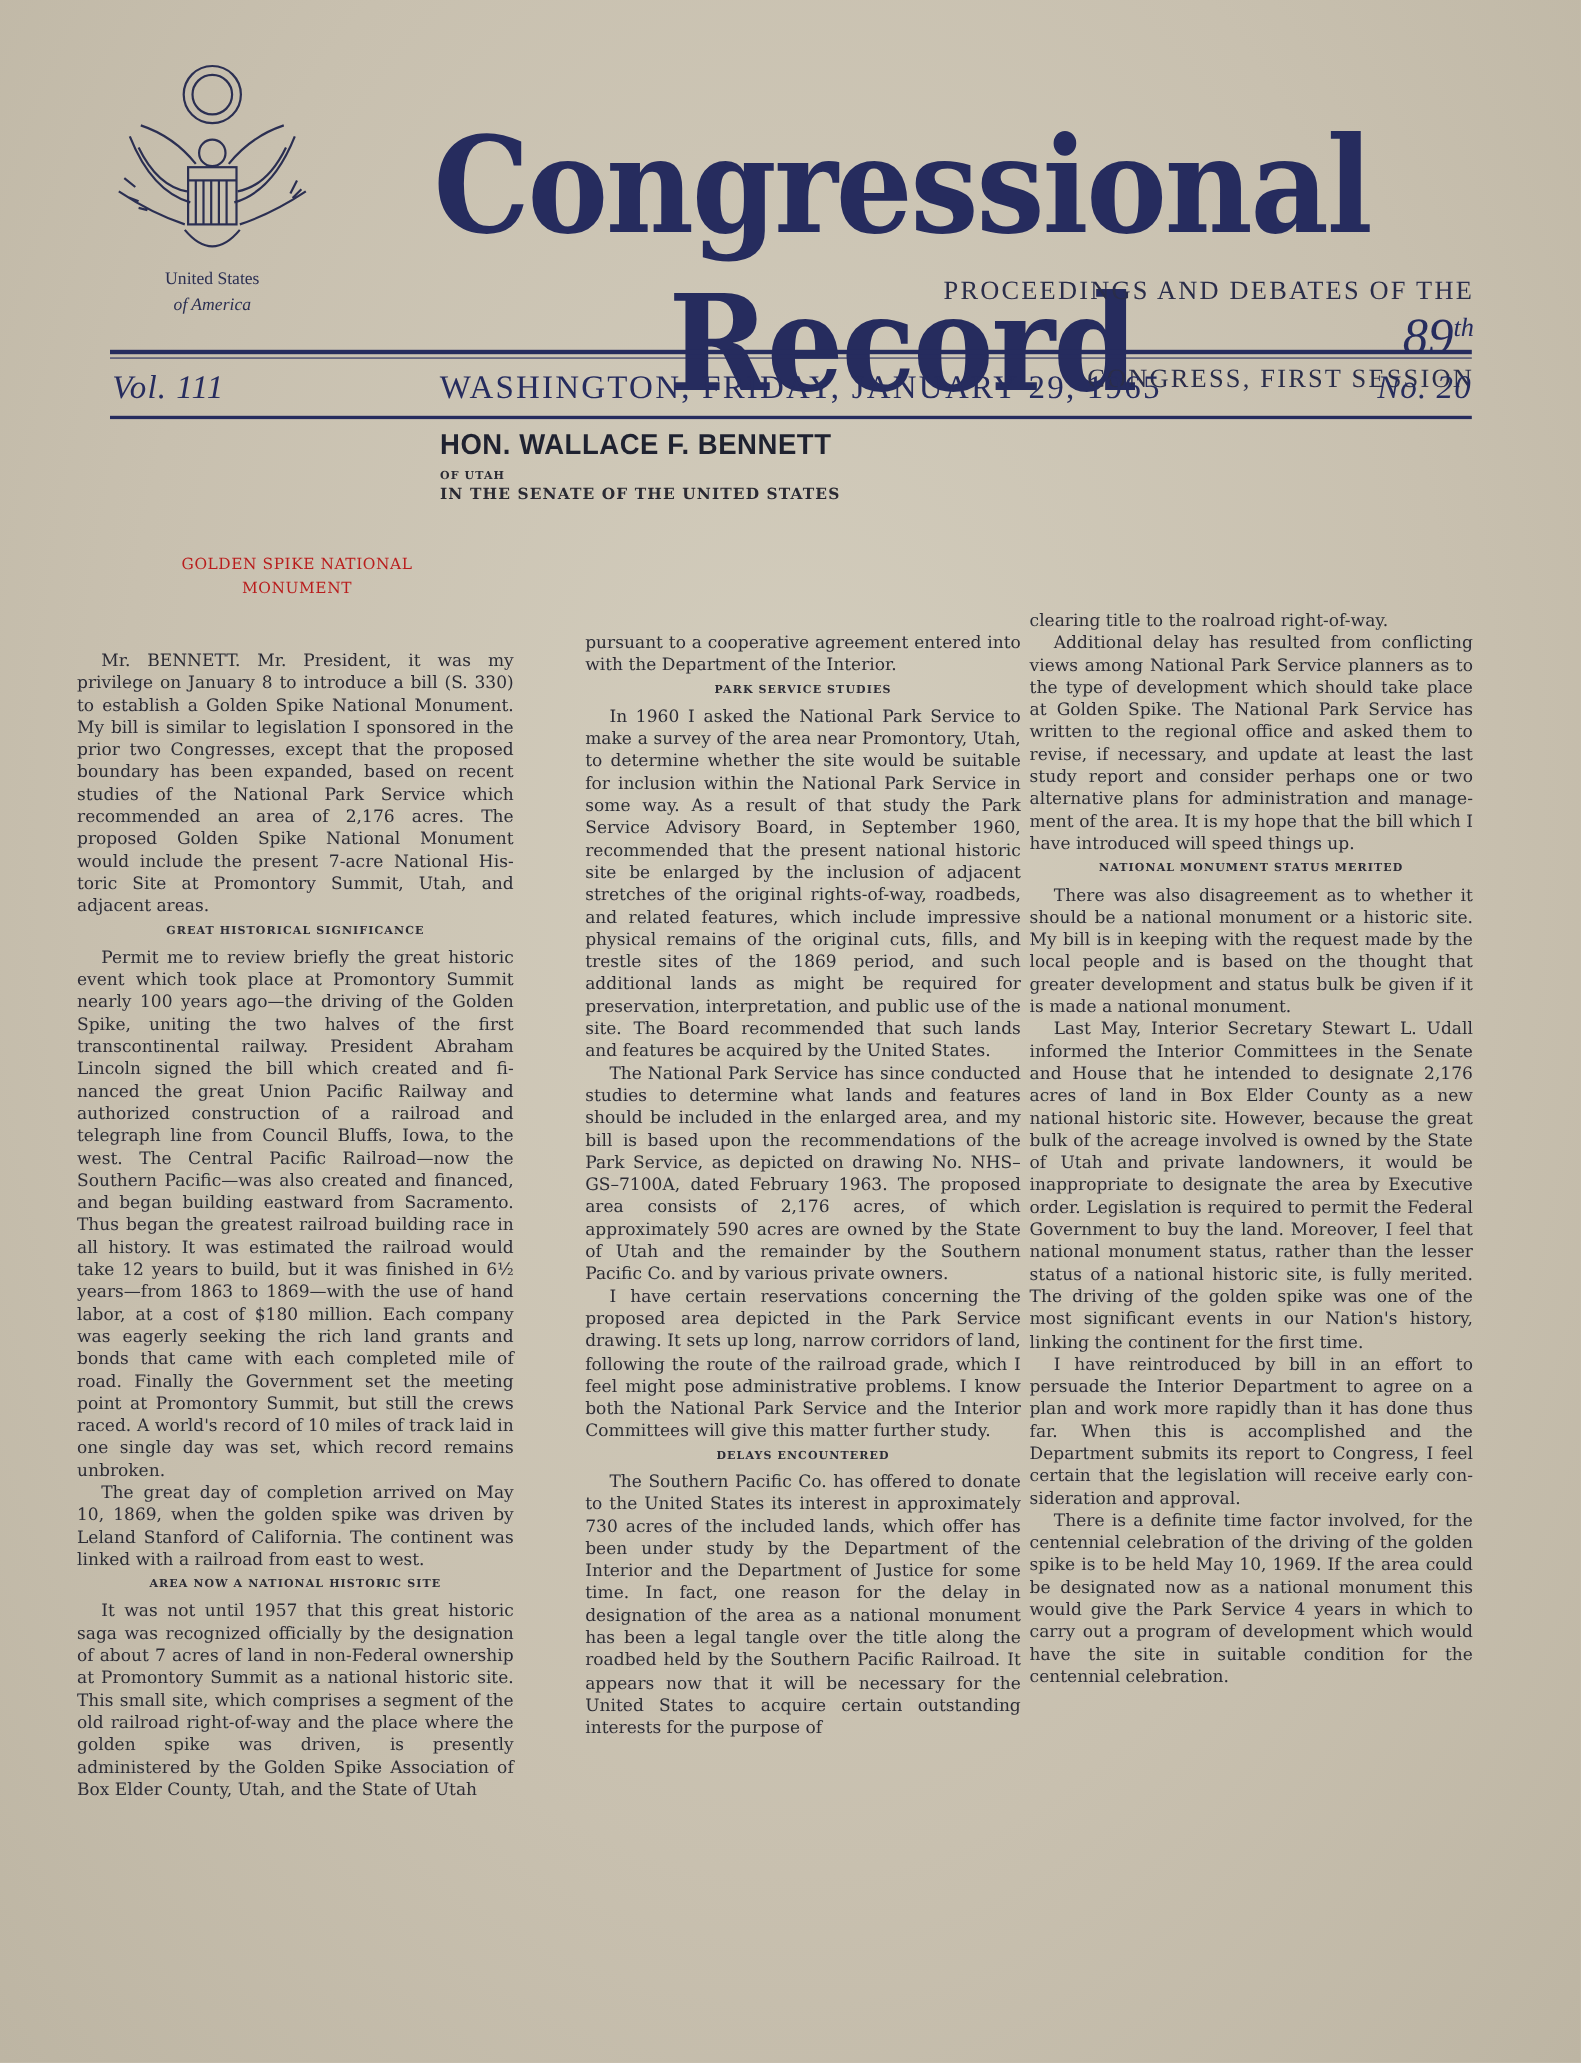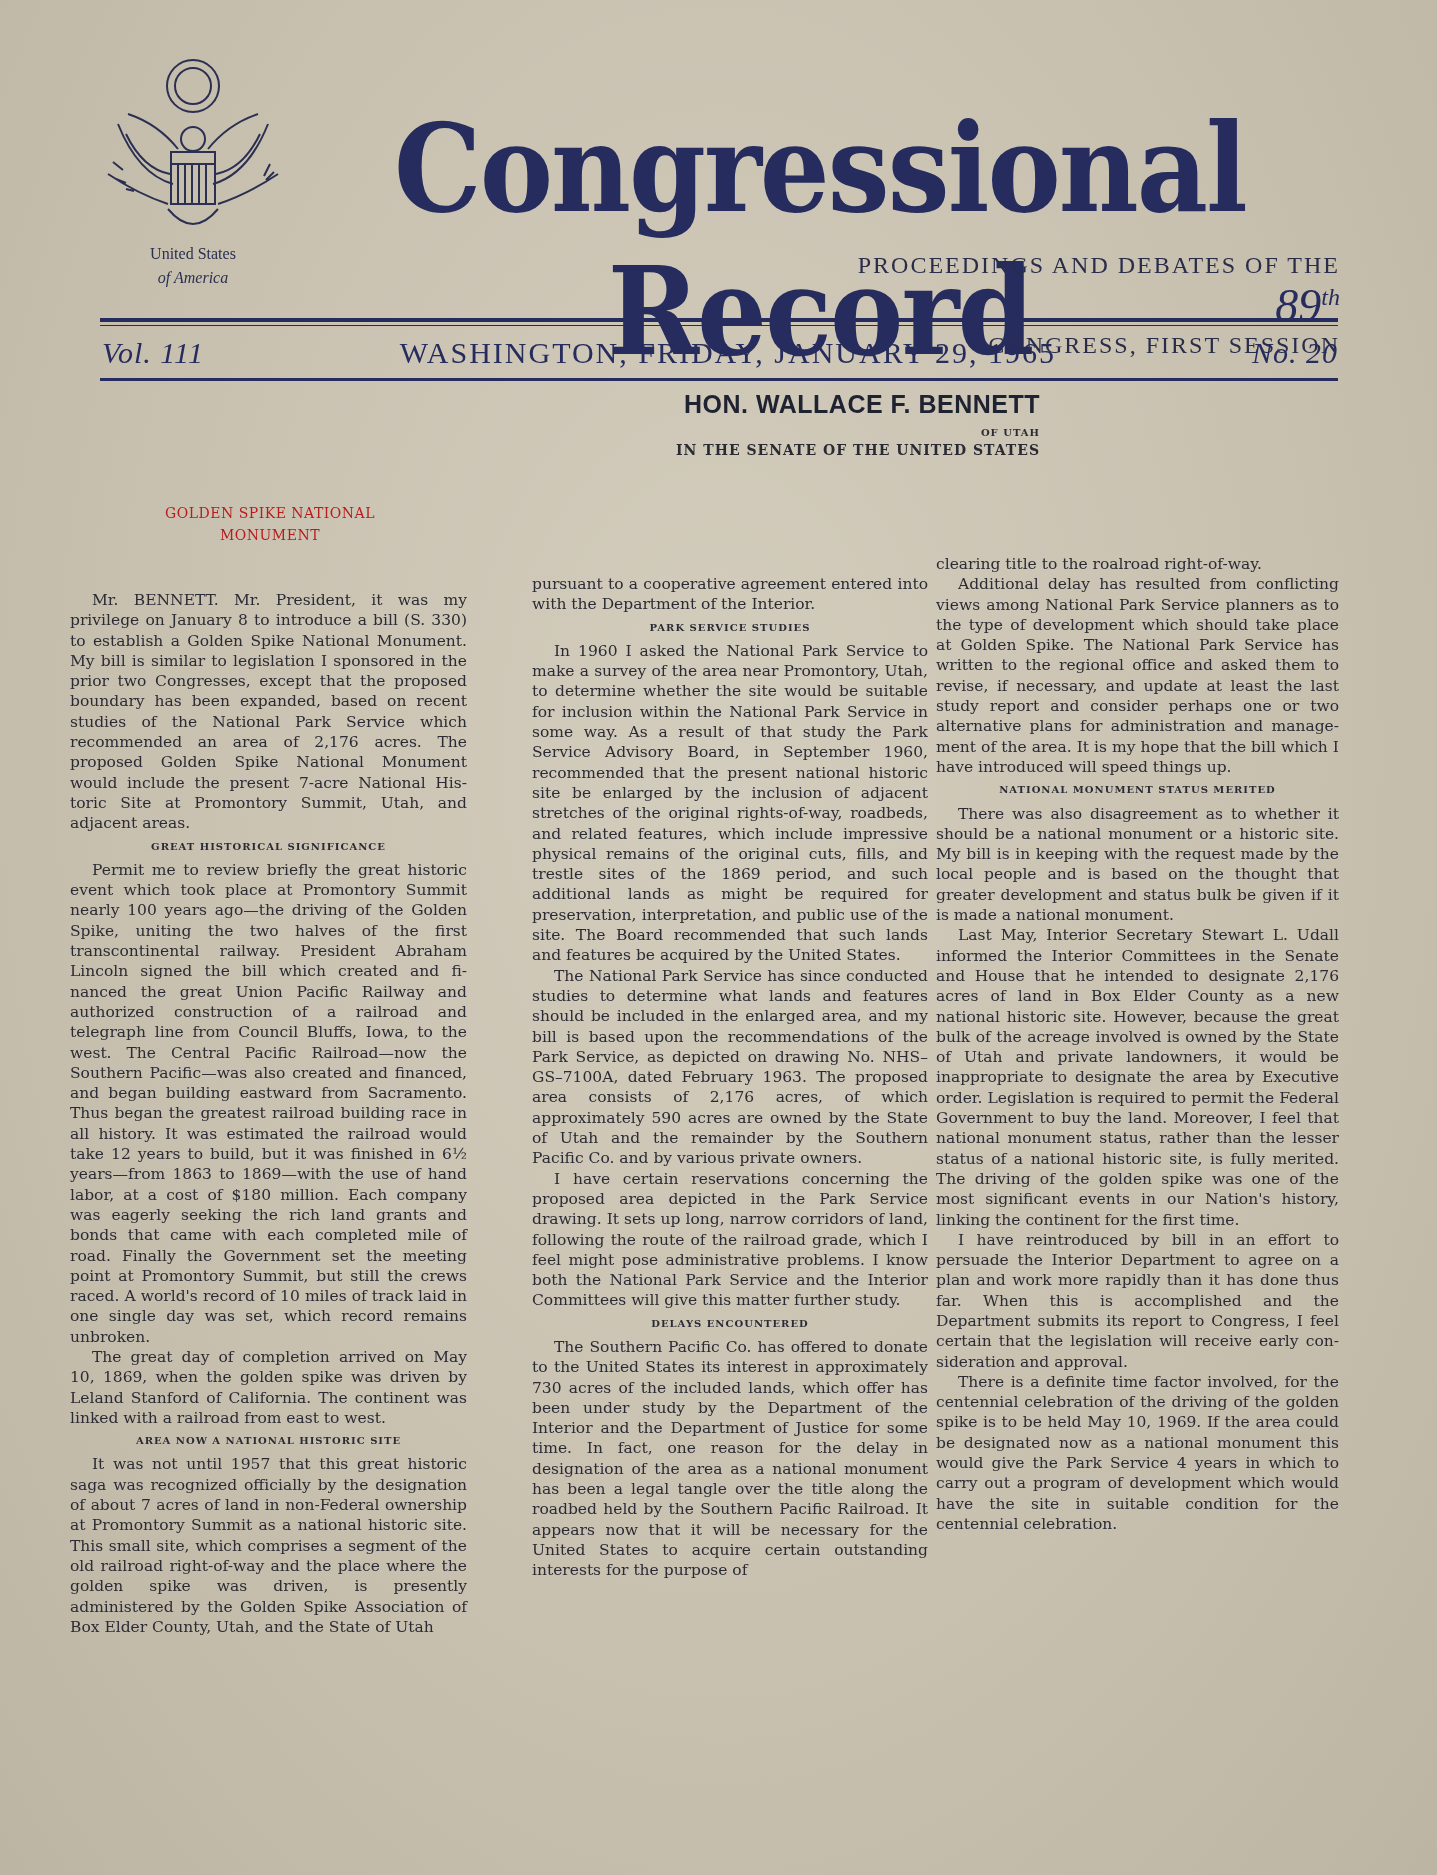--- a/index.html
+++ b/index.html
@@ -27,21 +27,21 @@
   .subtitle .ord { font-size: 46px; font-style: italic; letter-spacing: 0; color: #262c5e; }
   .subtitle .ord sup { font-size: 24px; margin-top: 44px; }
   .rule-thick { position: absolute; left: 100px; width: 1238px; height: 4px; background: #262c5e; }
   .rule-thin { position: absolute; left: 100px; width: 1238px; height: 1px; background: #262c5e; }
   .dateline { position: absolute; left: 102px; top: 336px; width: 1236px; display: flex;
     justify-content: space-between; align-items: baseline;
     font-family: "Liberation Serif", serif; font-size: 30px; letter-spacing: 2px; color: #262c5e; }
   .dateline .it { font-style: italic; letter-spacing: 1px; }
 
   
-  .speaker { position: absolute; left: 400px; top: 390px; width: 640px; text-align: right; }
+  .speaker { position: absolute; left: 400px; top: 390px; width: 640px; text-align: left; }
   .speaker .name { font-family: "Liberation Sans", sans-serif; font-weight: bold; font-size: 25px;
     color: #1f2230; letter-spacing: 0.5px; transform: scaleY(1.05); }
   .speaker .of { font-size: 10px; font-weight: bold; letter-spacing: 1px; margin-top: 8px; color: #2a2a33; }
   .speaker .senate { font-size: 14px; font-weight: bold; letter-spacing: 1px; margin-top: 4px; color: #2a2a33; }
 
   
   .col { position: absolute; font-family: "DejaVu Serif", serif; font-size: 15.5px; line-height: 20.3px;
     color: #2b2b35; text-align: justify; hyphens: manual; }
   .col1 { left: 70px; top: 590px; width: 397px; }
   .col2 { left: 532px; top: 574px; width: 396px; }

